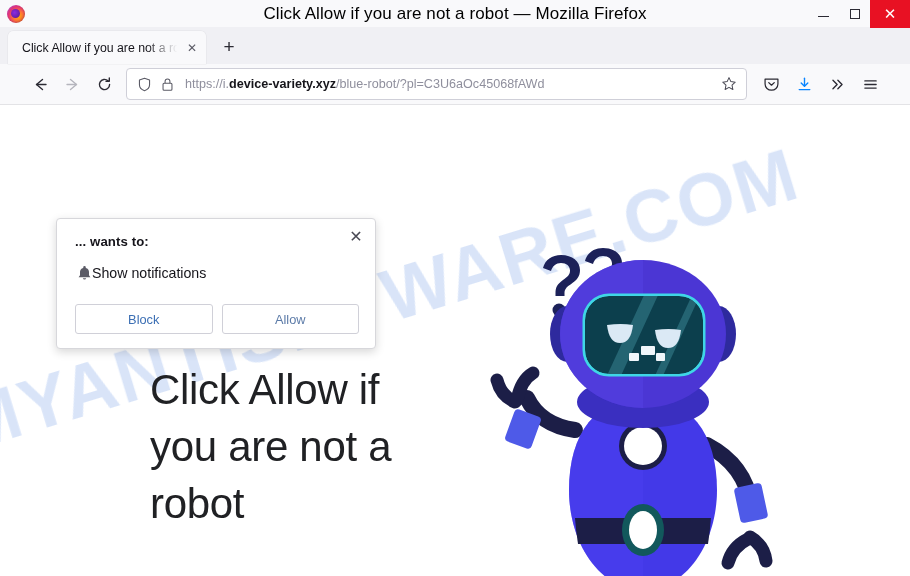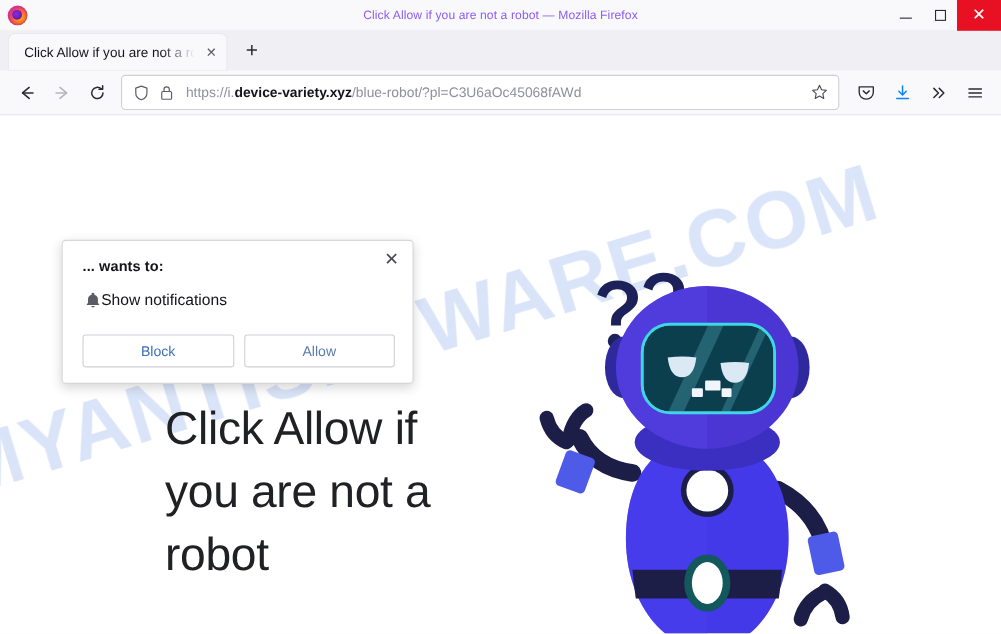--- a/index.html
+++ b/index.html
@@ -38,22 +38,22 @@
   .ff-logo::after {
     content: "";
     position: absolute; left: 4px; top: 4px;
     width: 9px; height: 9px; border-radius: 50%;
     background: radial-gradient(circle at 40% 40%, #8a2be2 0%, #6b1fae 60%, #4a1580 100%);
   }
   .title-text {
     position: absolute;
     left: 0; right: 0;
     text-align: center;
-    font-size: 11px;
-    color: #8b5cf6;
+    font-size: 17px;
+    color: #000000;
     letter-spacing: .1px;
     pointer-events: none;
   }
   .win-controls {
     margin-left: auto;
     display: flex; height: 28px;
   }
   .win-btn {
     width: 31px; height: 28px;
     display: flex; align-items: center; justify-content: center;
@@ -108,21 +108,21 @@
     margin-left: 8px; margin-bottom: 2px;
     display: flex; align-items: center; justify-content: center;
     font-size: 19px; color: #2b2a33; font-weight: 300;
   }
 
   
   .navbar {
     height: 41px;
     background: #f9f9fb;
     display: flex; align-items: center;
-    padding: 0 8px;
+    padding: 0 24px;
     flex: 0 0 41px;
     border-bottom: 1px solid #e3e3e6;
   }
   .nav-btn {
     width: 32px; height: 32px;
     display: flex; align-items: center; justify-content: center;
     border-radius: 4px;
     flex: 0 0 32px;
     color: #2b2a33;
   }

